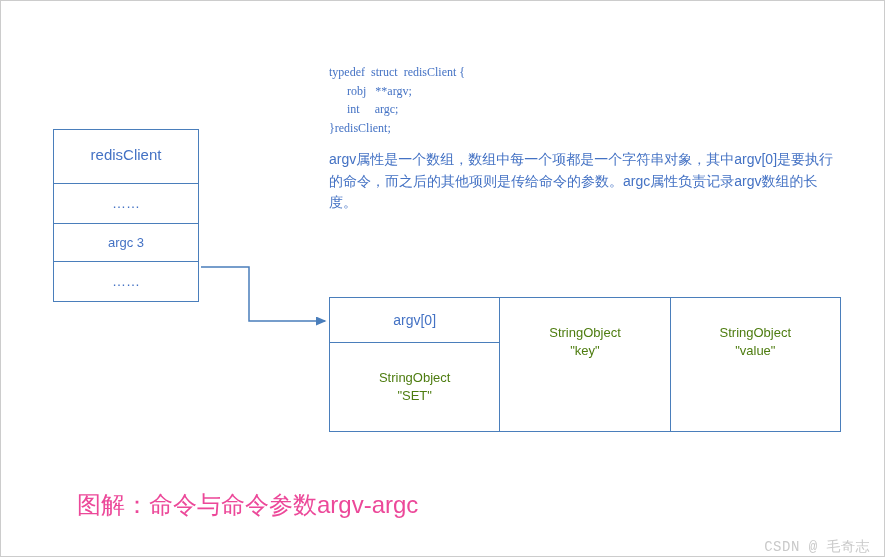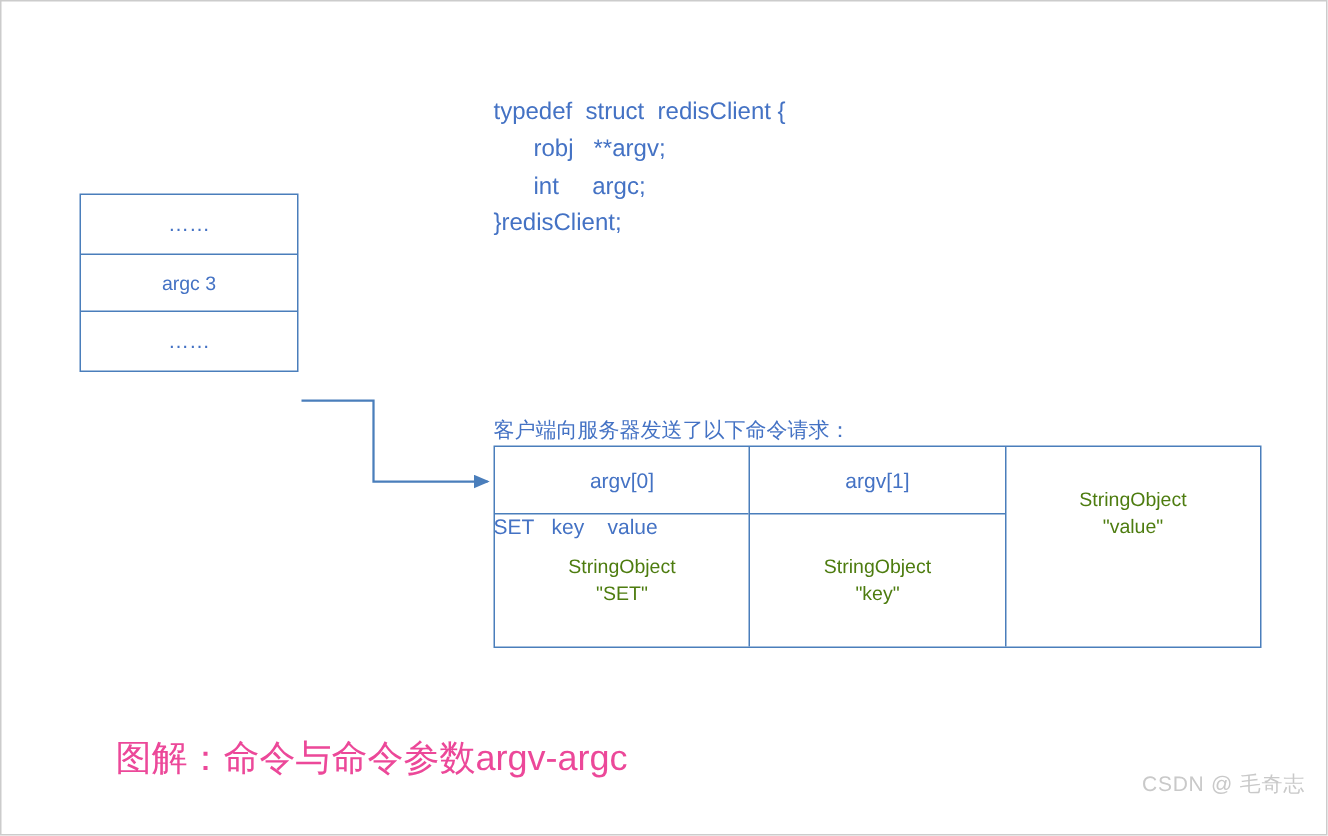--- a/index.html
+++ b/index.html
@@ -38,24 +38,24 @@
     border-bottom: 1px solid #4a7ebb;
     line-height: 1.2;
   }
   .struct-row:last-child { border-bottom: none; }
   .struct-row.small { font-size: 13px; }
   .code-block {
     position: absolute;
     left: 328px;
     top: 62px;
     color: #4472c4;
-    font-size: 16px;
+    font-size: 12px;
     line-height: 1.55;
     white-space: pre;
-    font-family: Liberation Sans, sans-serif;
+    font-family: Liberation Serif, serif;
   }
   .desc-block {
     position: absolute;
     left: 328px;
     top: 148px;
     width: 510px;
     color: #4472c4;
     font-size: 14px;
     line-height: 1.55;
   }
@@ -98,76 +98,74 @@
   .caption {
     position: absolute;
     left: 76px;
     top: 488px;
     color: #ec4899;
     font-size: 24px;
   }
   .watermark {
     position: absolute;
     right: 14px;
-    bottom: 24px;
+    bottom: 0;
     color: #c9c9c9;
     font-size: 14px;
     letter-spacing: 0.5px;
+    font-family: Liberation Mono, monospace;
   }
   .arrow-svg {
     position: absolute;
     left: 198px;
     top: 262px;
     width: 140px;
     height: 90px;
     overflow: visible;
   }
 </style>
 </head>
 <body>
 
 <div class="canvas">
 
   <div class="struct-box">
+    <div class="struct-header">redisClient</div>
     <div class="struct-row">……</div>
     <div class="struct-row small">argc
 3</div>
     <div class="struct-row">……</div>
   </div>
 
   <svg class="arrow-svg" viewBox="0 0 140 90">
     <defs>
       <marker id="arrowhead" markerWidth="8" markerHeight="8" refX="6" refY="3" orient="auto">
         <path d="M0,0 L7,3 L0,6 Z" fill="#4a7ebb"></path>
       </marker>
     </defs>
     <path d="M 2 4 L 50 4 L 50 58 L 126 58" stroke="#4a7ebb" stroke-width="1.5" fill="none" marker-end="url(#arrowhead)"></path>
   </svg>
 
   <div class="code-block">typedef  struct  redisClient {
       robj   **argv;
       int     argc;
 }redisClient;</div>
 
+  <div class="desc-block">argv属性是一个数组，数组中每一个项都是一个字符串对象，其中argv[0]是要执行的命令，而之后的其他项则是传给命令的参数。argc属性负责记录argv数组的长度。</div>
 
-  <div class="cmd-block">
-    <div>客户端向服务器发送了以下命令请求：</div>
-    <div>SET   key    value</div>
-  </div>
 
   <div class="array-table">
     <div class="array-col">
       <div class="array-header">argv[0]</div>
       <div class="array-cell">
         <span>StringObject</span><br>
         <span>"SET"</span>
       </div>
     </div>
     <div class="array-col">
-      <div class="array-header">argv[1]</div>
       <div class="array-cell">
         <span>StringObject</span><br>
         <span>"key"</span>
       </div>
     </div>
     <div class="array-col">
       <div class="array-cell">
         <span>StringObject</span><br>
         <span>"value"</span>
       </div>

